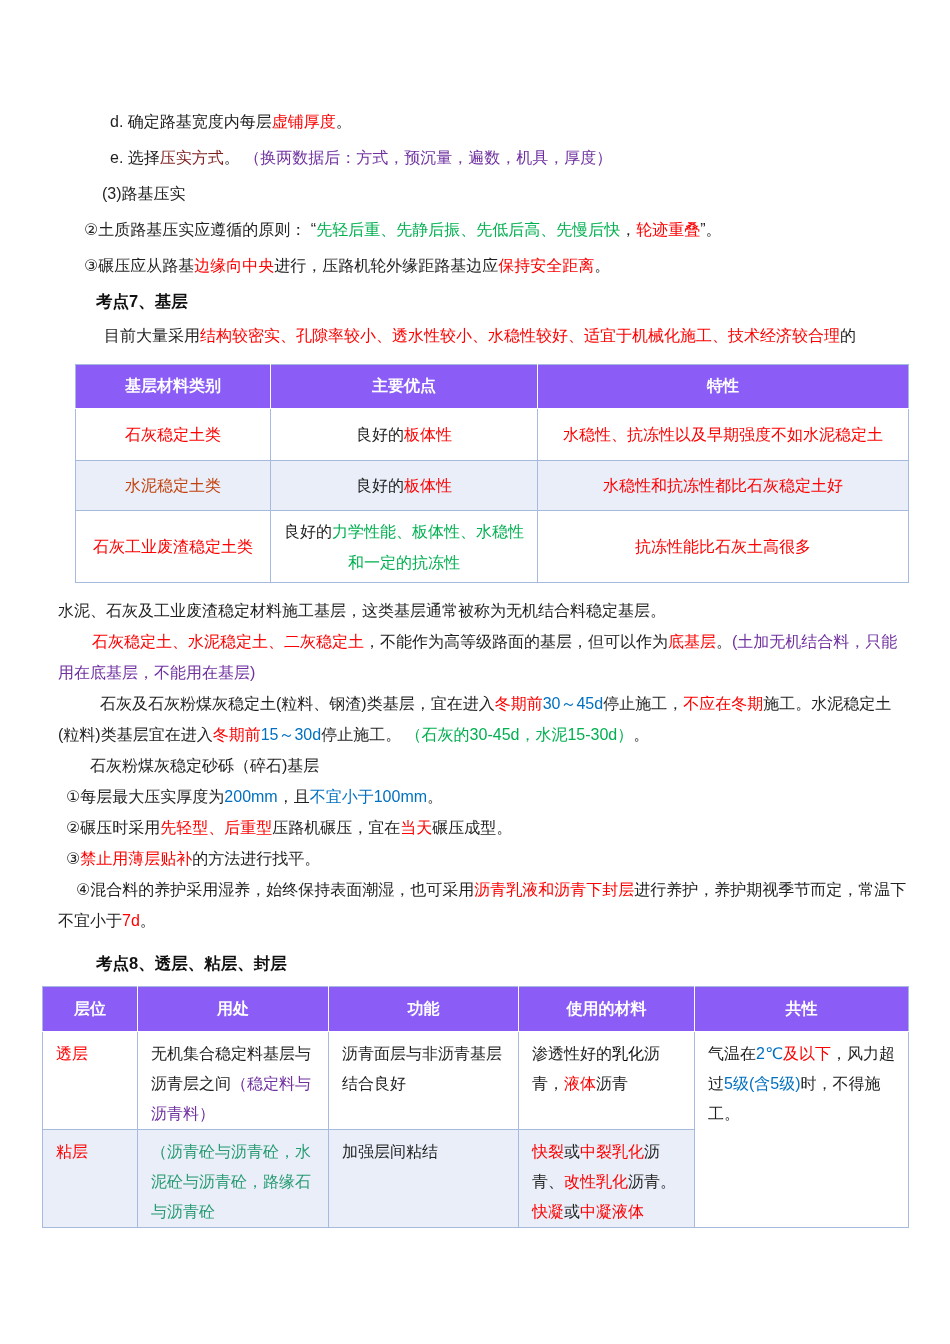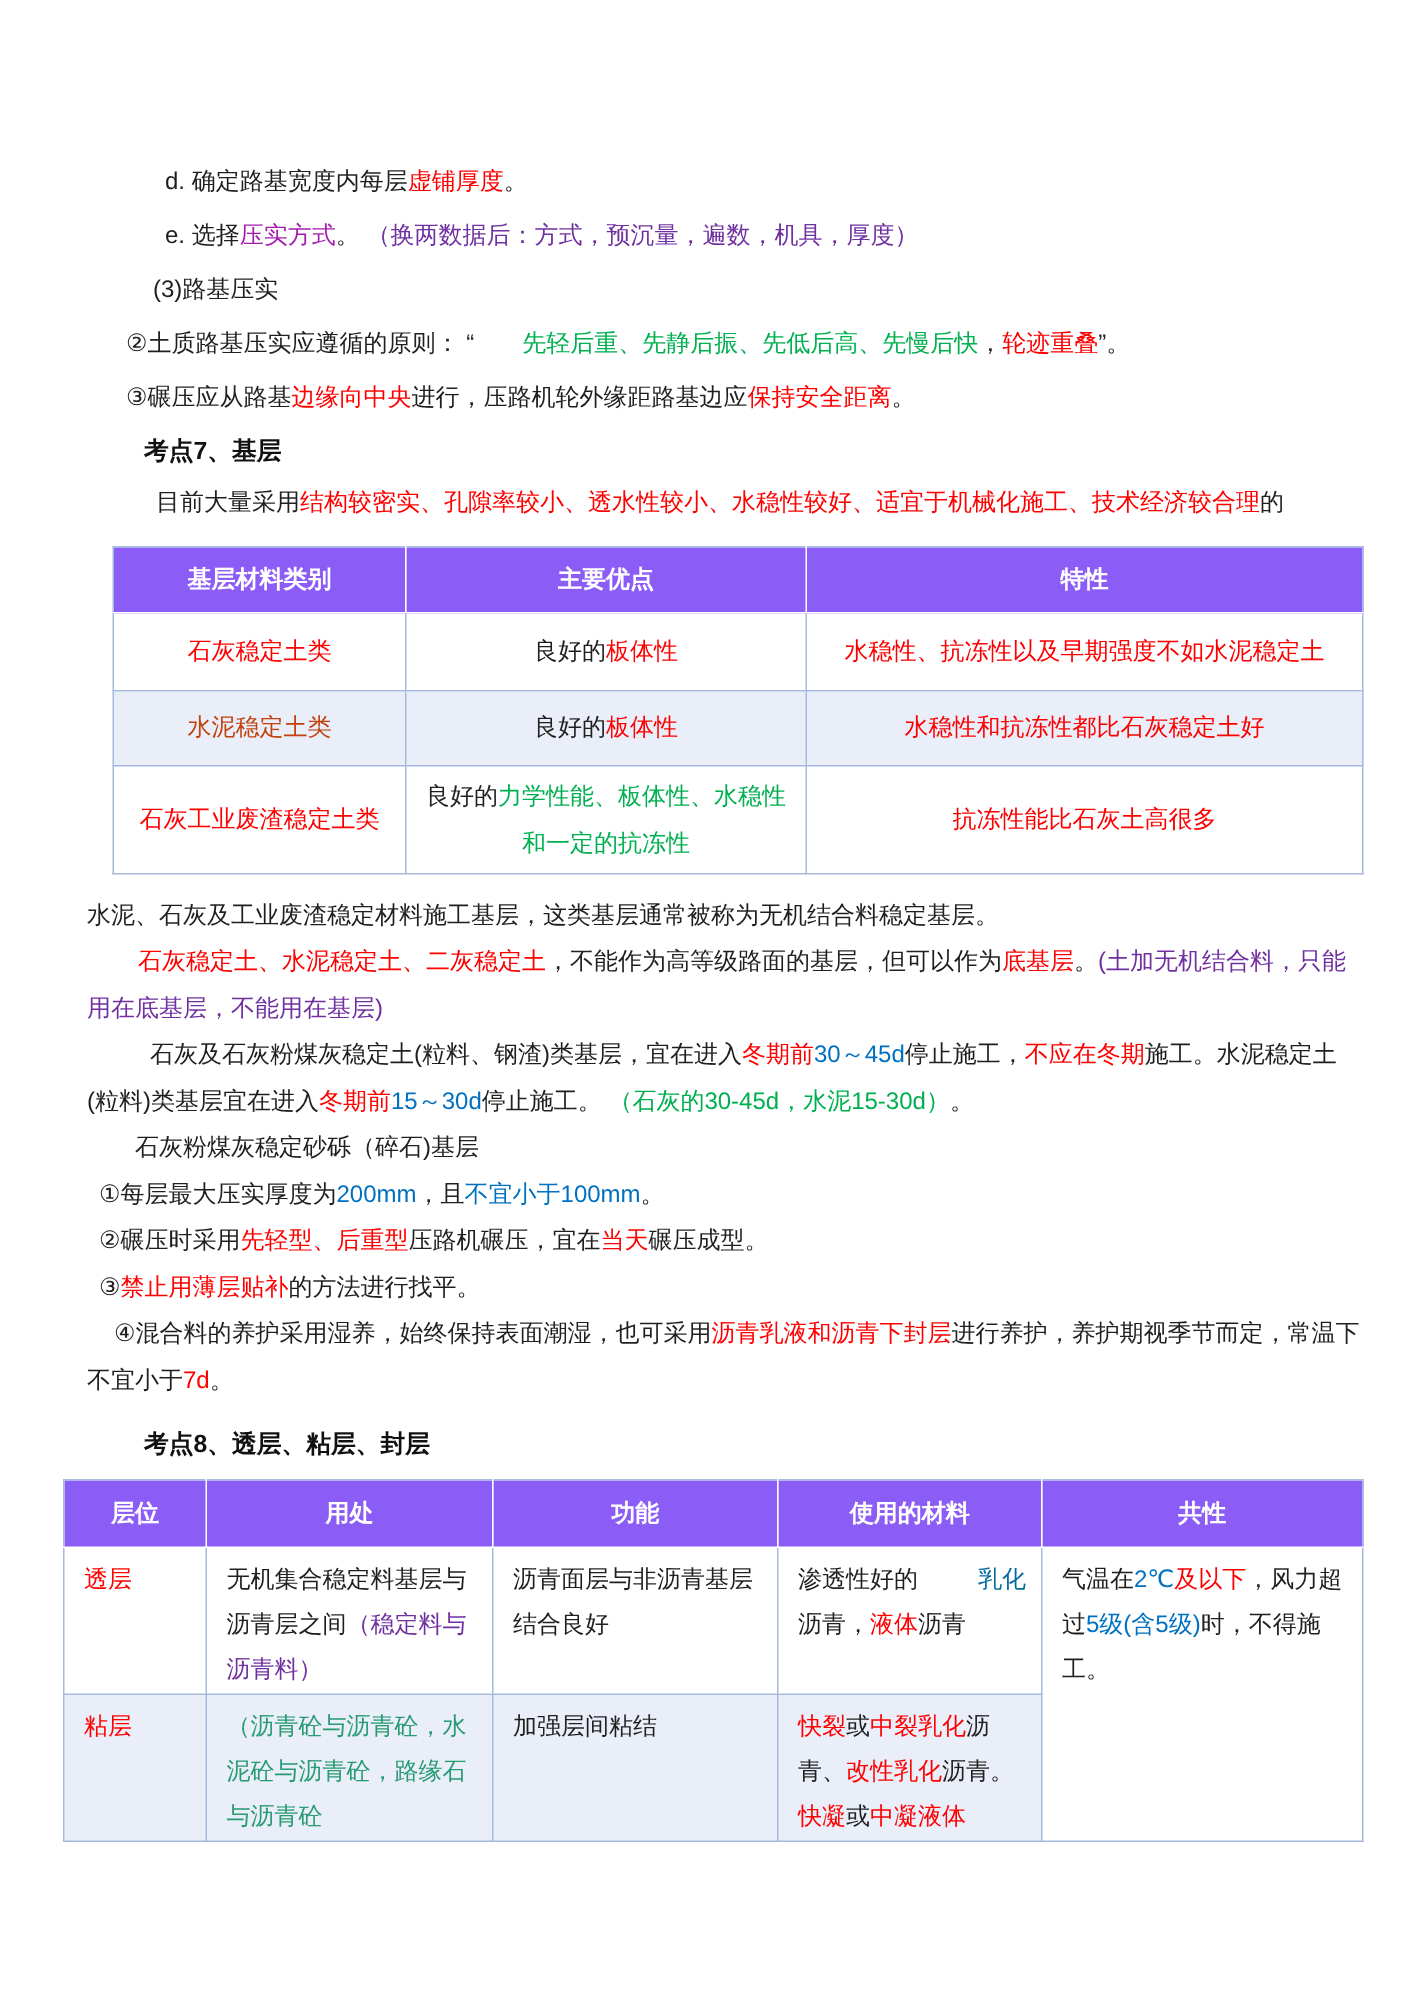--- a/index.html
+++ b/index.html
@@ -45,23 +45,23 @@
   tr.band td{background:#e9eef8;}
   td.white-bg{background:#ffffff;}
   .sp-top{margin-top:10px;}
 </style>
 </head>
 <body>
 
 <div class="page">
 
   <p class="ln ind-d"><span style="color: rgb(31, 31, 31);">d. 确定路基宽度内每层</span><span style="color: rgb(254, 0, 0);">虚铺厚度</span><span style="color: rgb(31, 31, 31);">。</span></p>
-  <p class="ln ind-d"><span style="color: rgb(31, 31, 31);">e. 选择</span><span style="color: #a21caf;">压实方式</span><span style="color: rgb(31, 31, 31);">。 </span><span style="color: rgb(112, 48, 160);">（换两数据后：方式，预沉量，遍数，机具，厚度）</span></p>
+  <p class="ln ind-d"><span style="color: rgb(31, 31, 31);">e. 选择</span><span style="color: #7f1d1d;">压实方式</span><span style="color: rgb(31, 31, 31);">。 </span><span style="color: rgb(112, 48, 160);">（换两数据后：方式，预沉量，遍数，机具，厚度）</span></p>
   <p class="ln ind-3"><span style="color: rgb(31, 31, 31);">(3)路基压实</span></p>
-  <p class="ln ind-c"><span style="color: rgb(31, 31, 31);">②土质路基压实应遵循的原则： “</span><span style="color: rgb(0, 176, 80); margin-left: 32px;">先轻后重、先静后振、先低后高、先慢后快</span><span style="color: rgb(31, 31, 31);">，</span><span style="color: rgb(254, 0, 0);">轮迹重叠</span><span style="color: rgb(31, 31, 31);">”。</span></p>
+  <p class="ln ind-c"><span style="color: rgb(31, 31, 31);">②土质路基压实应遵循的原则： “</span><span style="color: rgb(0, 176, 80);">先轻后重、先静后振、先低后高、先慢后快</span><span style="color: rgb(31, 31, 31);">，</span><span style="color: rgb(254, 0, 0);">轮迹重叠</span><span style="color: rgb(31, 31, 31);">”。</span></p>
   <p class="ln ind-c"><span style="color: rgb(31, 31, 31);">③碾压应从路基</span><span style="color: rgb(254, 0, 0);">边缘向中央</span><span style="color: rgb(31, 31, 31);">进行，压路机轮外缘距路基边应</span><span style="color: rgb(254, 0, 0);">保持安全距离</span><span style="color: rgb(31, 31, 31);">。</span></p>
 
   <h3 class="heading">考点7、基层</h3>
   <p class="ln ind-intro"><span style="color: rgb(31, 31, 31);">目前大量采用</span><span style="color: rgb(254, 0, 0);">结构较密实、孔隙率较小、透水性较小、水稳性较好、适宜于机械化施工、技术经济较合理</span><span style="color: rgb(31, 31, 31);">的</span></p>
 
   <table class="t t1">
     <colgroup>
         <col style="width:195px">
         <col style="width:267px">
         <col style="width:371px">
@@ -118,21 +118,21 @@
         <th>功能</th>
         <th>使用的材料</th>
         <th>共性</th>
       </tr>
     </thead>
     <tbody>
       <tr class="r1">
         <td><span style="color: rgb(254, 0, 0);">透层</span></td>
         <td><span style="color: rgb(31, 31, 31);">无机集合稳定料基层与沥青层之间</span><span style="color: rgb(112, 48, 160);">（稳定料与沥青料）</span></td>
         <td><span style="color: rgb(31, 31, 31);">沥青面层与非沥青基层结合良好</span></td>
-        <td><span style="color: rgb(31, 31, 31);">渗透性好的</span><span style="color: #0369a1; margin-left: 40px;">乳化</span><span style="color: rgb(31, 31, 31);">沥青，</span><span style="color: rgb(254, 0, 0);">液体</span><span style="color: rgb(31, 31, 31);">沥青</span></td>
+        <td><span style="color: rgb(31, 31, 31);">渗透性好的</span><span style="color: #000000;">乳化</span><span style="color: rgb(31, 31, 31);">沥青，</span><span style="color: rgb(254, 0, 0);">液体</span><span style="color: rgb(31, 31, 31);">沥青</span></td>
         <td rowspan="2" class="white-bg"><span style="color: rgb(31, 31, 31);">气温在</span><span style="color: rgb(0, 112, 192);">2℃</span><span style="color: rgb(254, 0, 0);">及以下</span><span style="color: rgb(31, 31, 31);">，风力超过</span><span style="color: rgb(0, 112, 192);">5级(含5级)</span><span style="color: rgb(31, 31, 31);">时，不得施工。</span></td>
       </tr>
       <tr class="r2 band">
         <td><span style="color: rgb(254, 0, 0);">粘层</span></td>
         <td><span style="color: rgb(39, 155, 114);">（沥青砼与沥青砼，水泥砼与沥青砼，路缘石与沥青砼</span></td>
         <td><span style="color: rgb(31, 31, 31);">加强层间粘结</span></td>
         <td><span style="color: rgb(254, 0, 0);">快裂</span><span style="color: rgb(31, 31, 31);">或</span><span style="color: rgb(254, 0, 0);">中裂乳化</span><span style="color: rgb(31, 31, 31);">沥青、</span><span style="color: rgb(254, 0, 0);">改性乳化</span><span style="color: rgb(31, 31, 31);">沥青。</span><span style="color: rgb(254, 0, 0);">快凝</span><span style="color: rgb(31, 31, 31);">或</span><span style="color: rgb(254, 0, 0);">中凝液体</span></td>
       </tr>
     </tbody>
   </table>

